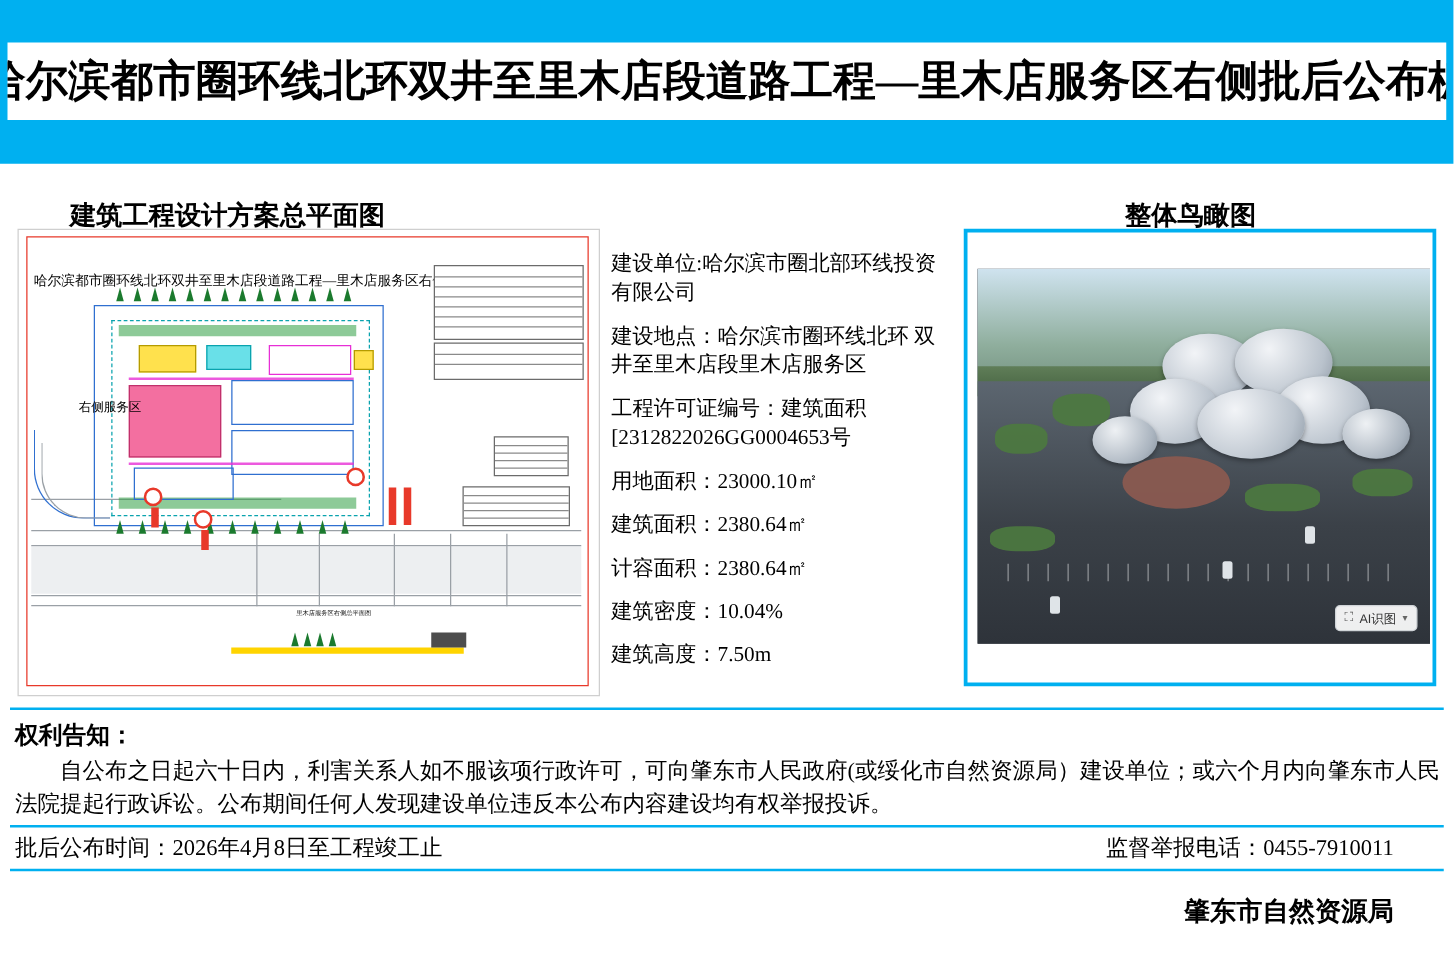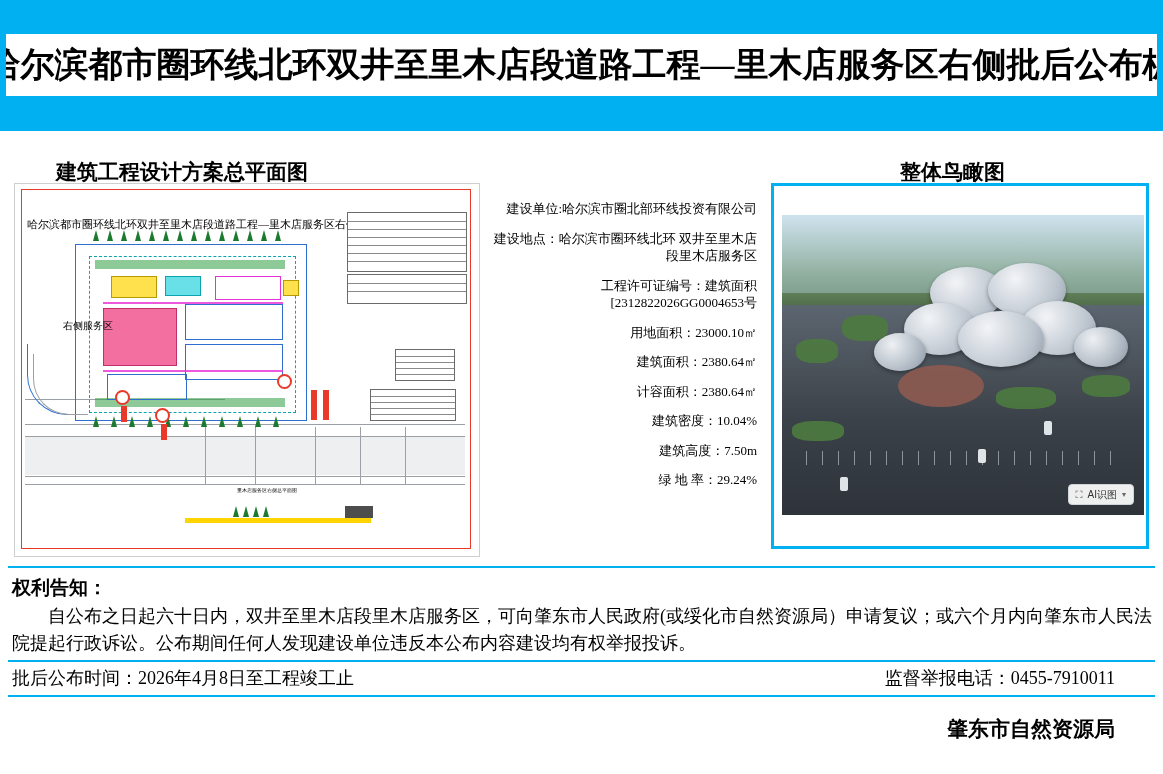--- a/index.html
+++ b/index.html
@@ -130,24 +130,23 @@
   .tbl-line { background: #8a8a8a; height: 1px; }
   .yellow-strip { background: #ffd400; }
 
   
   .params {
     position: absolute;
     left: 489px;
     top: 200px;
     width: 268px;
     font-family: "Liberation Serif", "DejaVu Serif", serif;
-    font-size: 13px;
+    font-size: 17px;
     color: #000;
     line-height: 1.35;
-    text-align: right;
   }
   .params .row { margin-bottom: 12px; }
 
   
   .aerial-panel {
     position: absolute;
     left: 771px;
     top: 183px;
     width: 378px;
     height: 366px;
@@ -413,23 +412,20 @@
       <span>建筑面积：</span><span>2380.64㎡</span>
     </div>
     <div class="row">
       <span>计容面积：</span><span>2380.64㎡</span>
     </div>
     <div class="row">
       <span>建筑密度：</span><span>10.04%</span>
     </div>
     <div class="row">
       <span>建筑高度：</span><span>7.50m</span>
-    </div>
-    <div class="row">
-      <span>绿 地 率：</span><span>29.24%</span>
     </div>
   </div>
 
   <div class="aerial-panel">
     <div class="aerial-img">
       <div class="sky"></div>
       <div class="treeline"></div>
       <div class="ground"></div>
 
       <div class="petal" style="left:148px; top:52px; width:74px; height:52px;"></div>
@@ -477,18 +473,18 @@
         <span class="caret">▾</span>
       </div>
     </div>
   </div>
 
   <div class="divider" id="divider-1"></div>
   <div class="divider" id="divider-2"></div>
   <div class="divider" id="divider-3"></div>
 
   <div class="notice-title">权利告知：</div>
-  <div class="notice-body">自公布之日起六十日内，双井至里木店段里木店服务区，可向肇东市人民政府(或绥化市自然资源局）申请复议；或六个月内向肇东市人民法院提起行政诉讼。公布期间任何人发现建设单位违反本公布内容建设均有权举报投诉。</div>
+  <div class="notice-body">自公布之日起六十日内，利害关系人如不服该项行政许可，可向肇东市人民政府(或绥化市自然资源局）建设单位；或六个月内向肇东市人民法院提起行政诉讼。公布期间任何人发现建设单位违反本公布内容建设均有权举报投诉。</div>
   <div class="footer-left">批后公布时间：2026年4月8日至工程竣工止</div>
   <div class="footer-right">监督举报电话：0455-7910011</div>
   <div class="org">肇东市自然资源局</div>
 
 </div>
 
 </body></html>

